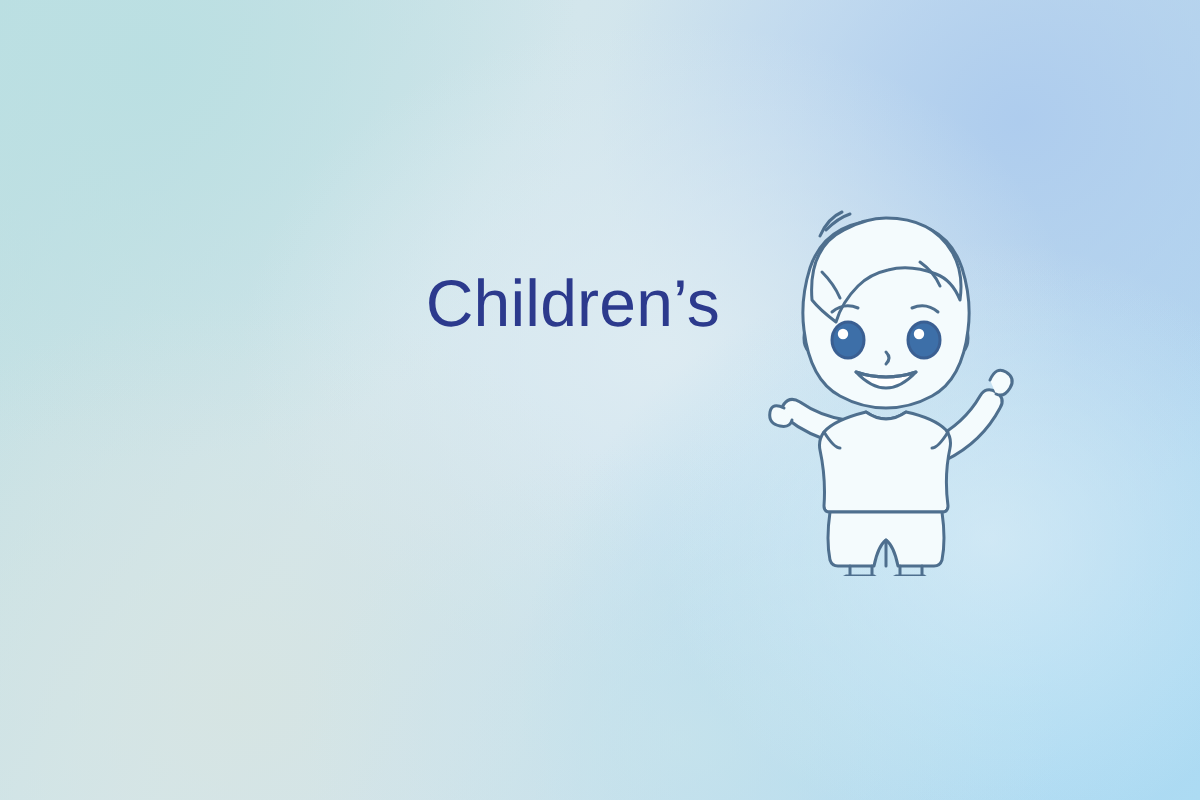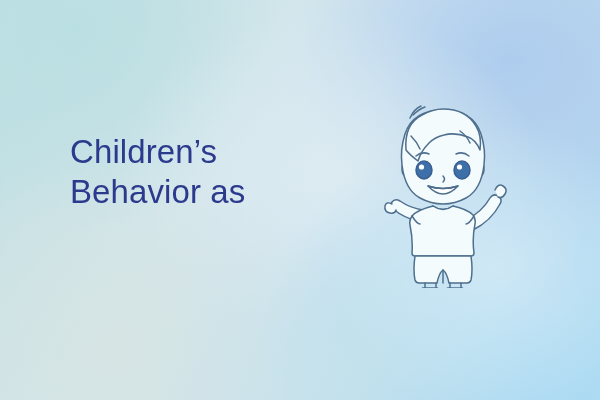--- a/index.html
+++ b/index.html
@@ -80,20 +80,21 @@
   }
   .headline-line {
     display: block;
     color: #2c3a8d;
     font-family: "Liberation Sans", sans-serif;
     font-size: 33px;
     font-weight: 400;
     line-height: 40px;
     letter-spacing: 0.1px;
     white-space: nowrap;
+    text-align: right;
   }
 
   .figure {
     position: absolute;
     left: 358px;
     top: 88px;
     width: 170px;
     height: 200px;
     z-index: 5;
   }
@@ -111,21 +112,20 @@
   <div class="bloom bloom-topleft"></div>
   <div class="bloom bloom-topright"></div>
   <div class="bloom bloom-center"></div>
   <div class="bloom bloom-bottomleft"></div>
   <div class="bloom bloom-bottomright"></div>
   <div class="bloom bloom-lowmid"></div>
   <div class="bloom bloom-behind-figure"></div>
 
   <div class="headline">
     <span class="headline-line">Children’s</span>
-    <span class="headline-line">Behavior as</span>
   </div>
 
   <div class="figure">
     <svg viewBox="0 0 170 200" xmlns="http://www.w3.org/2000/svg" fill="none" stroke="#4e6f8e" stroke-width="1.5" stroke-linecap="round" stroke-linejoin="round">
 
       <path d="M52 74 q-8 -2 -8 7 q0 9 9 8" fill="#f4fbfd"></path>
       <path d="M118 74 q8 -2 8 7 q0 9 -9 8" fill="#f4fbfd"></path>
 
       <path d="M85 22
                q30 0 38 24

